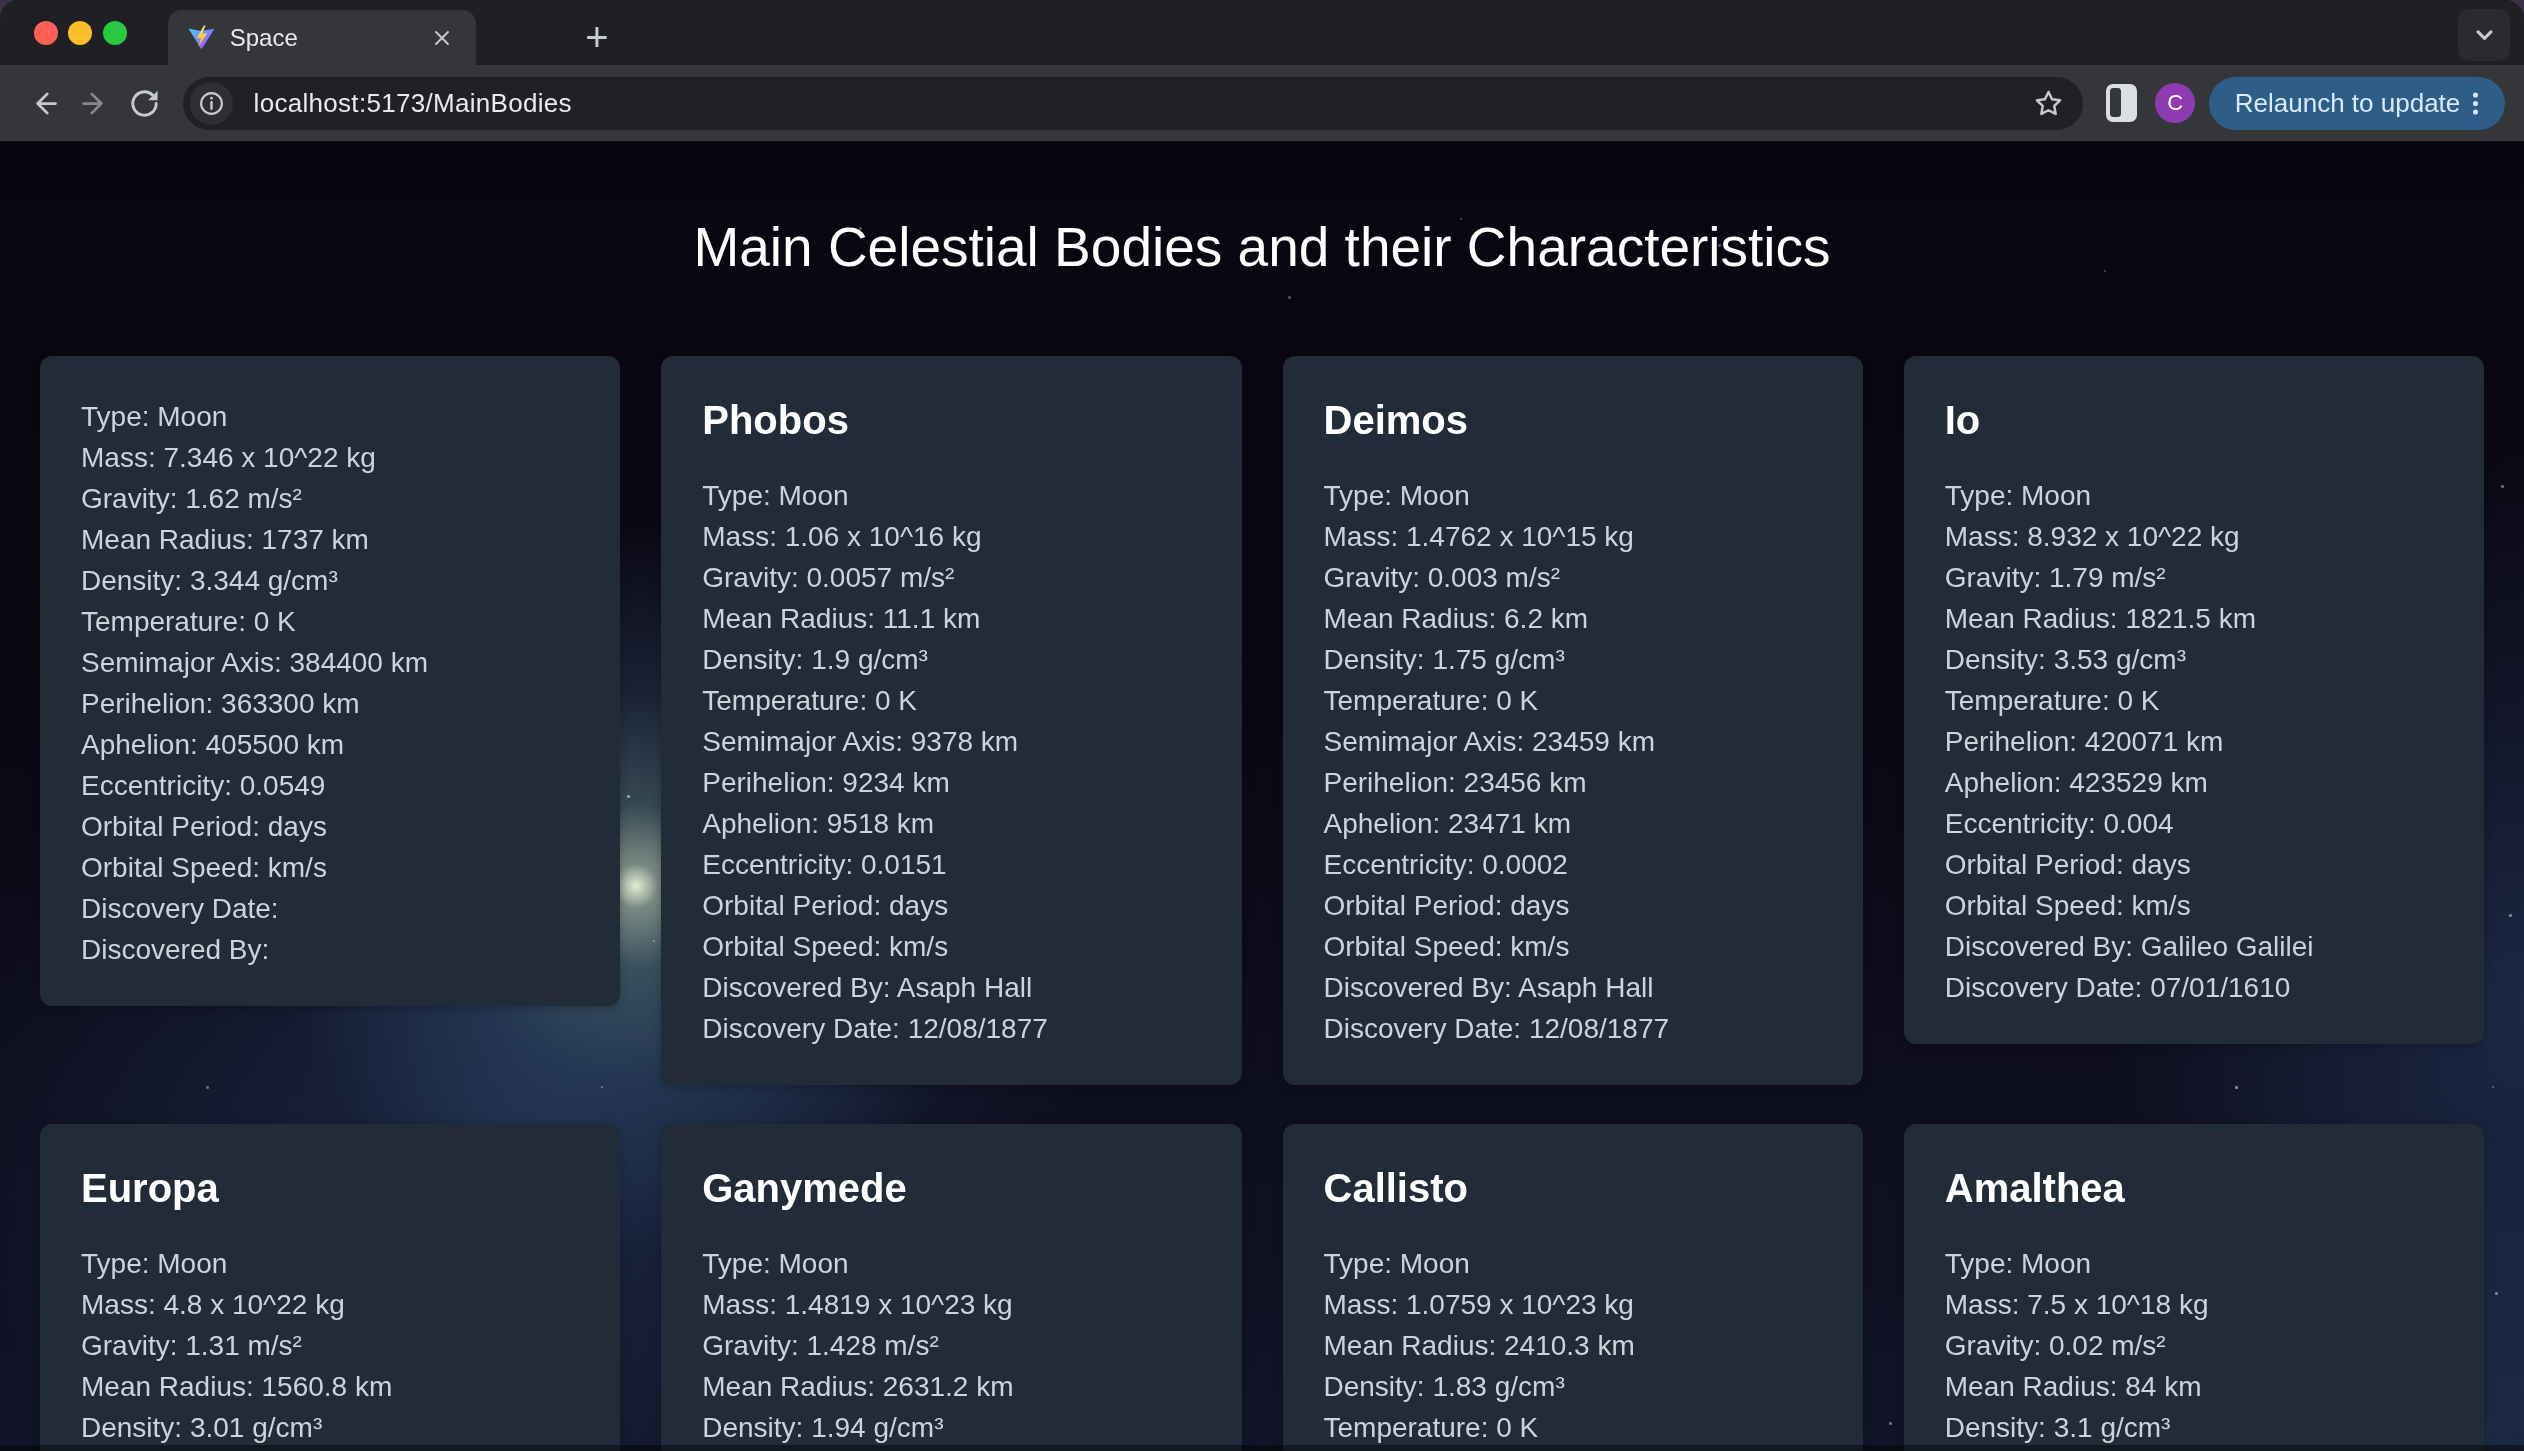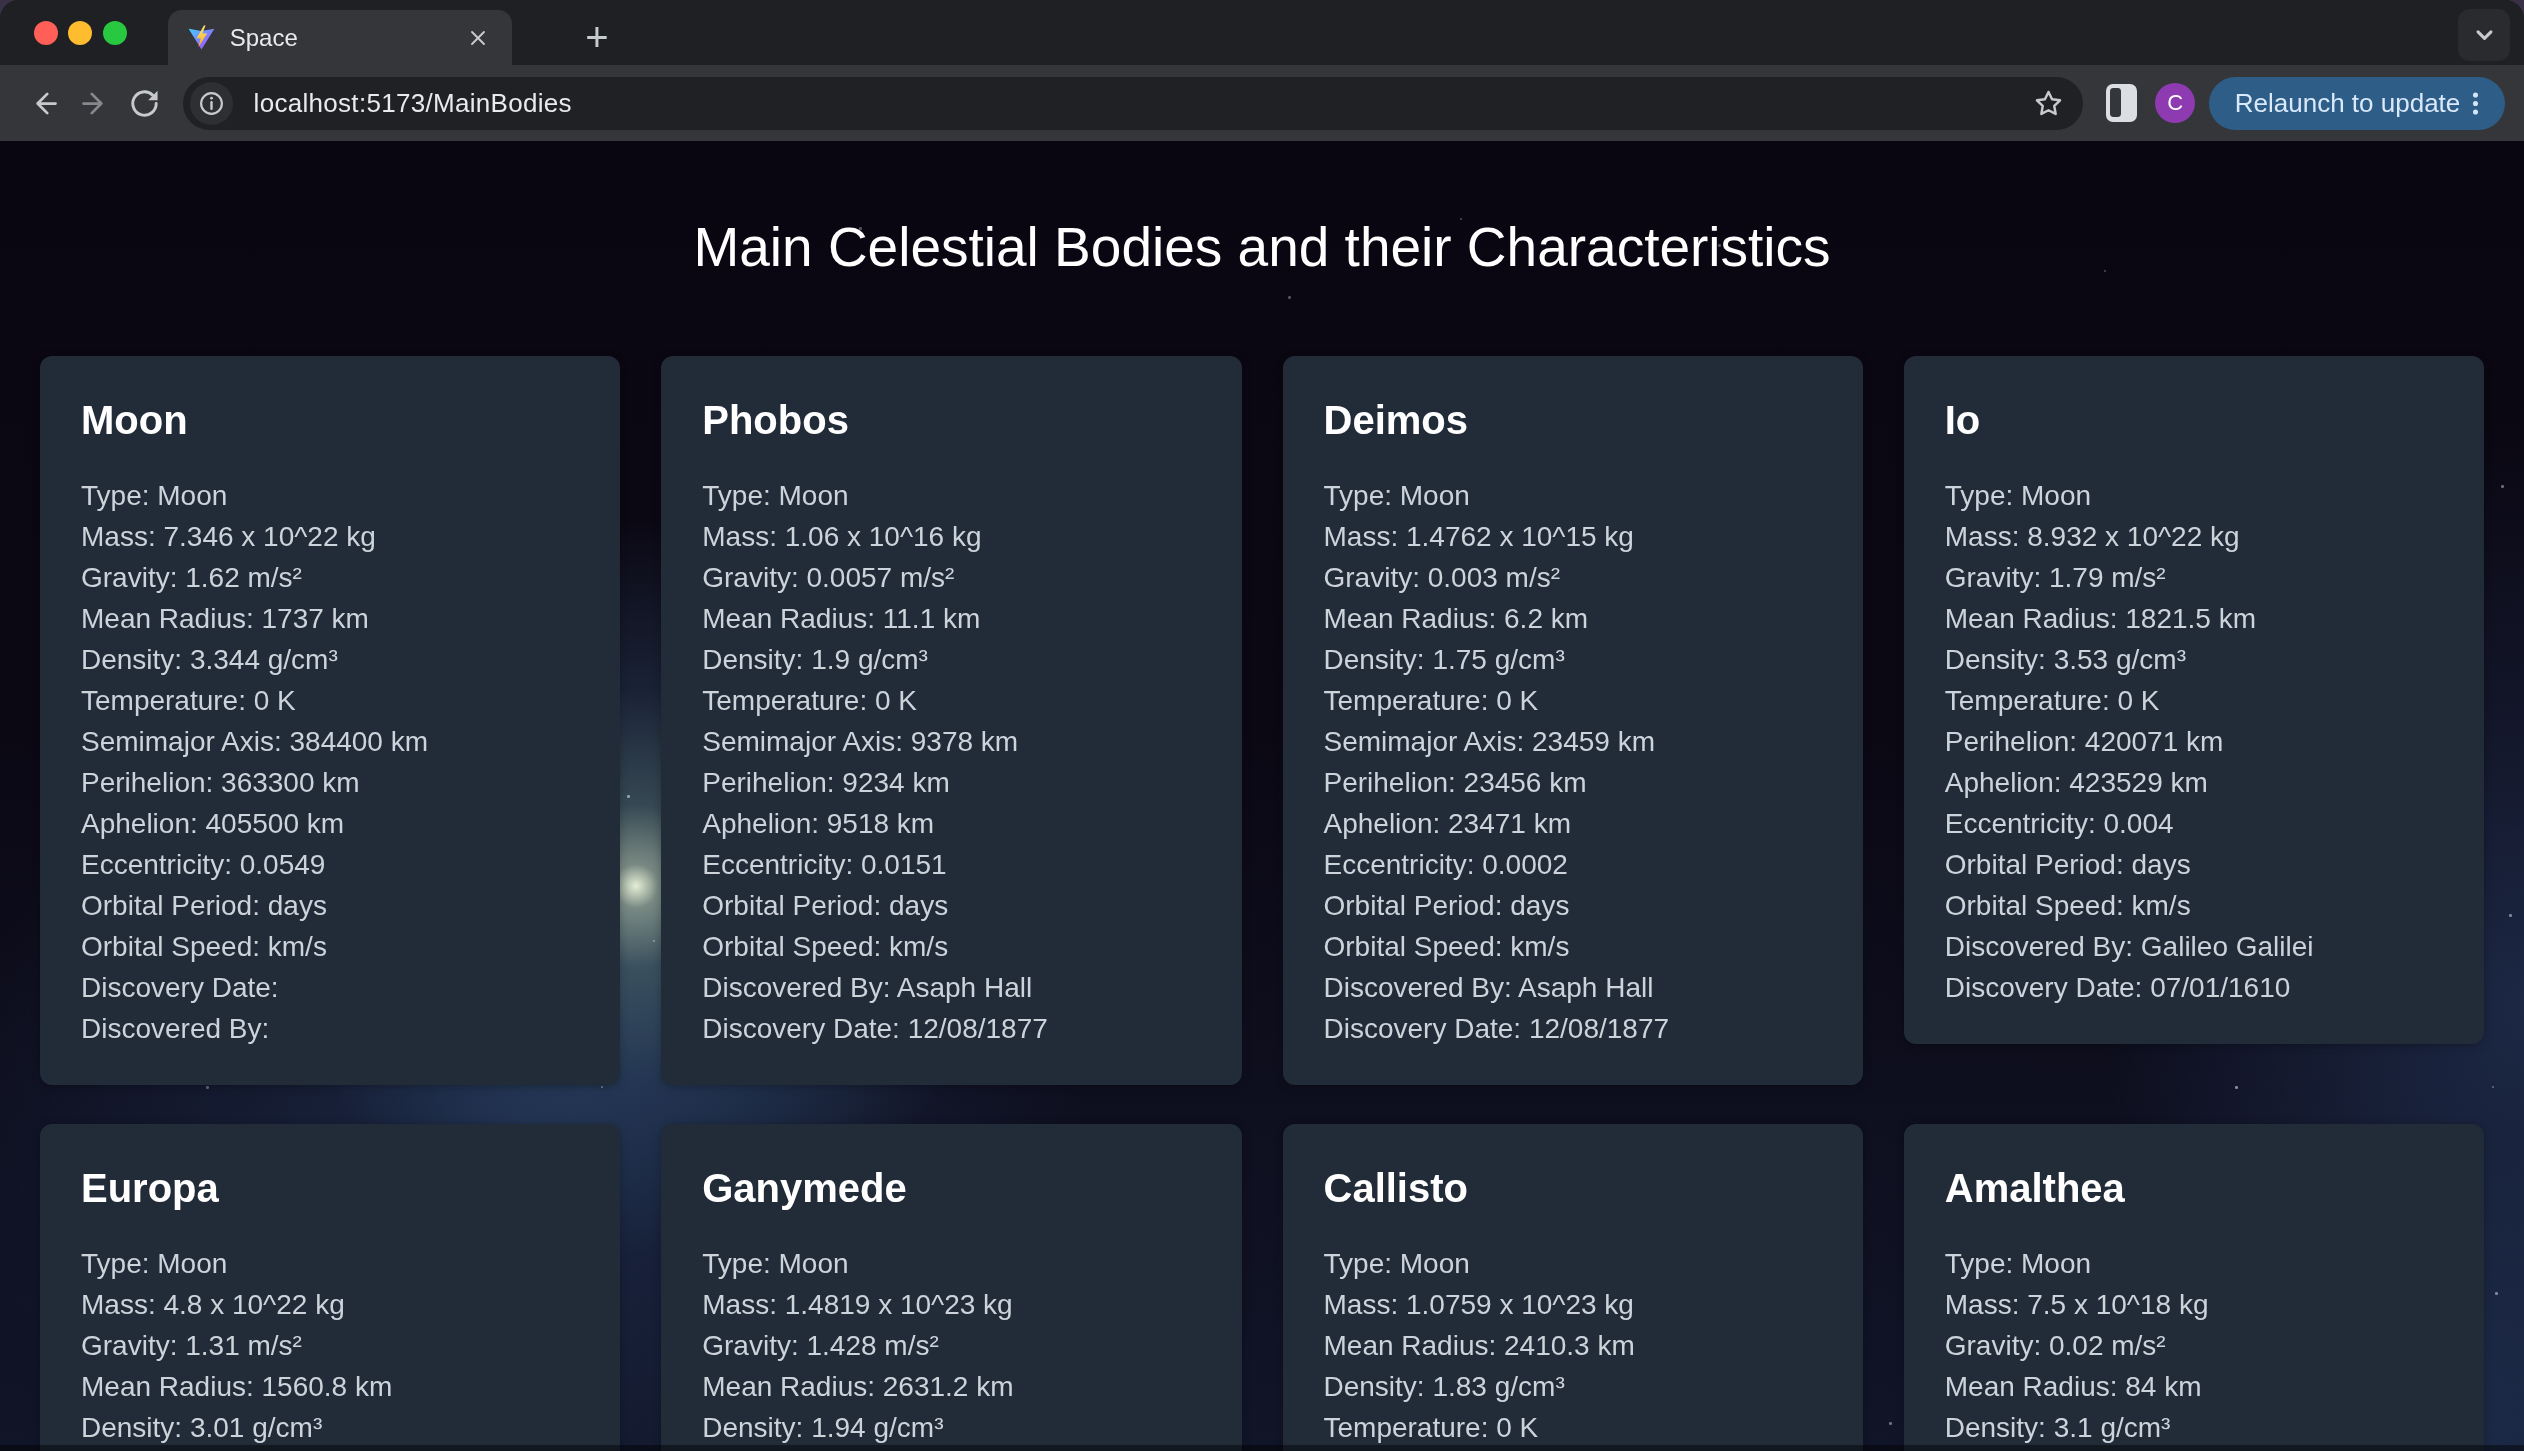--- a/index.html
+++ b/index.html
@@ -10,21 +10,21 @@
     font-family:"Liberation Sans", sans-serif;
     -webkit-font-smoothing:antialiased;
   }
   .window{ position:absolute; inset:0; border-radius:19px 19px 0 0; overflow:hidden; background:#1f2023; }
 
   
   .tabstrip{ position:relative; height:65px; background:#1f2023; }
   .traffic{ position:absolute; left:34px; top:20.6px; display:flex; gap:10.3px; }
   .tl{ width:24px; height:24px; border-radius:50%; }
   .tl.red{ background:#ff5f57; } .tl.yellow{ background:#febc2e; } .tl.green{ background:#28c840; }
-  .tab{ position:absolute; left:168px; top:10.3px; width:344px; height:55px; background:#35363a;
+  .tab{ position:absolute; left:168px; top:10.3px; width:308px; height:55px; background:#35363a;
         border-radius:13.7px 13.7px 0 0; display:flex; align-items:center; padding:0 19px; }
   .favicon{ width:29px; height:29px; flex:0 0 auto; display:flex; }
   .tab-title{ margin-left:13.7px; font-size:24px; color:#e8eaed; flex:1; }
   .tab-close{ width:31px; height:31px; display:flex; align-items:center; justify-content:center; border-radius:6.9px; }
   .newtab{ position:absolute; left:572px; top:12px; width:50px; height:50px; display:flex; align-items:center;
            justify-content:center; color:#c7cacd; font-size:40px; font-weight:300; border-radius:10.3px; }
   .tabsearch{ position:absolute; right:13.7px; top:8.6px; width:52px; height:52px; background:#2a2b2f;
               border-radius:12px; display:flex; align-items:center; justify-content:center; }
 
   
@@ -173,21 +173,20 @@
       </span>
     </div>
   </div>
 
   <div class="page">
     <span class="stars"></span>
     <span class="stars2"></span>
     <h1 class="page-title">Main Celestial Bodies and their Characteristics</h1>
     <div class="grid" id="cards-grid">
   <div class="card">
-    <h2>Moon</h2>
   <p>Type: Moon</p>
           <p>Mass: 7.346 x 10^22 kg</p>
           <p>Gravity: 1.62 m/s²</p>
           <p>Mean Radius: 1737 km</p>
           <p>Density: 3.344 g/cm³</p>
           <p>Temperature: 0 K</p>
           <p>Semimajor Axis: 384400 km</p>
           <p>Perihelion: 363300 km</p>
           <p>Aphelion: 405500 km</p>
           <p>Eccentricity: 0.0549</p>

